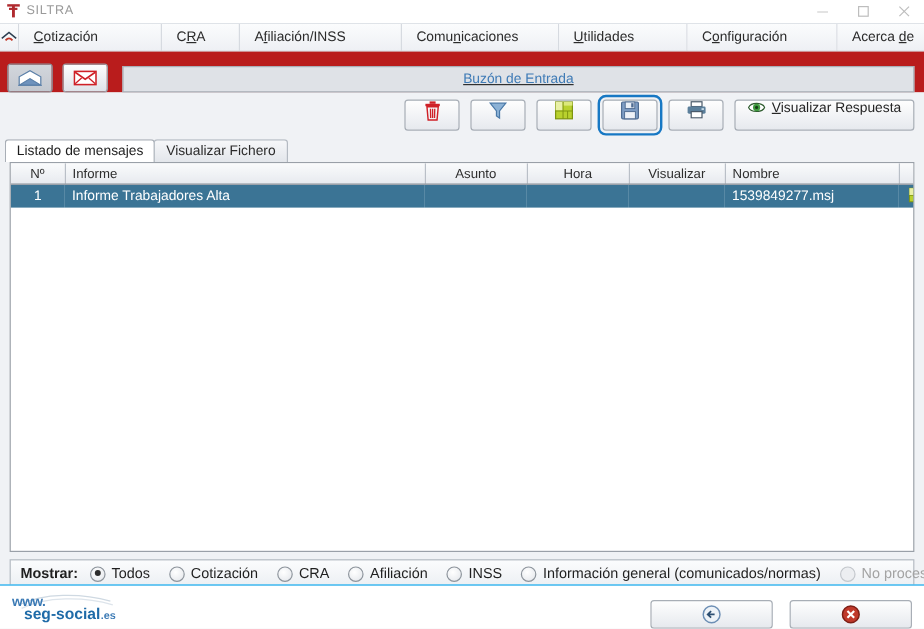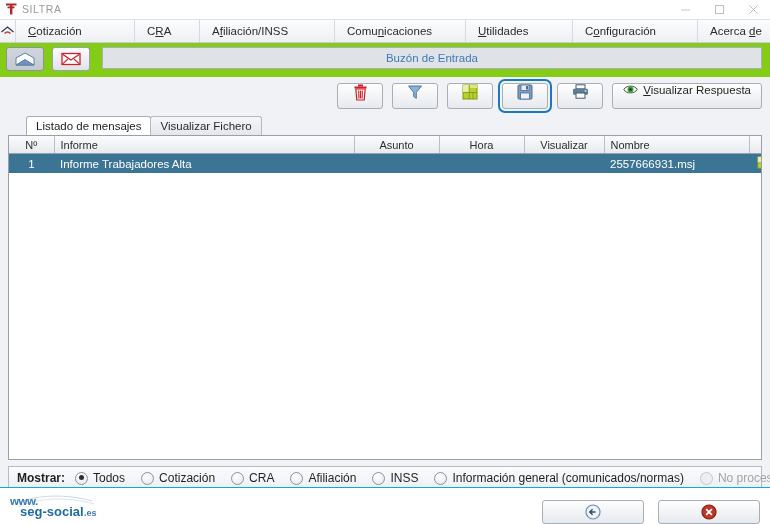--- a/index.html
+++ b/index.html
@@ -43,22 +43,23 @@
   .menu-item.m-afi{min-width:110px}
   .menu-item.m-com{min-width:106px}
   .menu-item.m-uti{min-width:82px}
   .menu-item.m-con{min-width:100px}
   .menu-item.m-acer{min-width:78px}
   .mn{text-decoration:none;}
   .mn u{text-decoration:underline;}
 
   
   .toolbar{
-    height:30px;display:flex;align-items:flex-start;padding:4px 6px 0 6px;
-    background:#84cc16;
+    height:30px;display:flex;align-items:flex-end;padding:4px 6px 0 6px;
+    background:#b91c1c;
+    text-decoration:underline;
   }
   .tb-btn{
     width:36px;height:22px;border:1px solid #9aa0a8;border-radius:3px;
     background:linear-gradient(#fdfdfe,#dfe3e9);
     display:flex;align-items:center;justify-content:center;margin-right:8px;
   }
   .tb-btn.sel{background:linear-gradient(#d2d6dc,#c3c8cf);border-color:#8c939b;}
   .addrbar{
     flex:1;height:20px;border:1px solid #a9afb7;background:#dfe2e7;
     display:flex;align-items:center;justify-content:center;
@@ -75,21 +76,21 @@
     background:linear-gradient(#fefefe,#e6e9ee);
     display:flex;justify-content:center;margin-left:9px;
     padding:0 6px;
   }
   .act.focus-ring{
     outline:2px solid #1778c4;outline-offset:2px;
   }
   .act.wide{padding:0 10px;gap:5px;font-size:11.5px;color:#252525;}
 
   
-  .tabs{display:flex;align-items:flex-end;padding-left:26px;height:20px;margin-top:2px;}
+  .tabs{display:flex;align-items:flex-end;padding-left:4px;height:20px;margin-top:2px;}
   .tab{
     height:18px;display:flex;align-items:center;padding:0 9px;font-size:11.5px;
     border:1px solid #b4bac2;border-bottom:none;border-radius:3px 3px 0 0;
     background:linear-gradient(#f6f7f9,#e3e6eb);color:#2b2b2b;margin-right:-1px;
   }
   .tab.active{background:#ffffff;border-color:#a8aeb6;color:#1d1d1d;}
 
   
   .tablewrap{
     margin:0 8px;border:1px solid #9aa0a8;background:#ffffff;
@@ -312,21 +313,21 @@
           <th></th>
         </tr>
       </thead>
       <tbody>
         <tr class="sel">
           <td class="c-num">1</td>
           <td class="c-asunto">Informe Trabajadores Alta</td>
           <td></td>
           <td></td>
           <td></td>
-          <td class="c-nombre">2557666931.msj</td>
+          <td class="c-nombre">1539849277.msj</td>
           <td class="c-act">
             <svg width="13" height="13" viewBox="0 0 16 16">
               <rect x="1" y="1" width="14" height="14" fill="#b9d12e" stroke="#7e9410" stroke-width="1"></rect>
               <rect x="1" y="1" width="6" height="7" fill="#e9f0a6"></rect>
               <rect x="7.5" y="1" width="7.5" height="3" fill="#dce87b"></rect>
               <path d="M1 8.5 L15 8.5 M7.2 1 L7.2 15 M11 8.5 L11 15" stroke="#7e9410" stroke-width="0.8" fill="none"></path>
             </svg>
           </td>
         </tr>
       </tbody>

